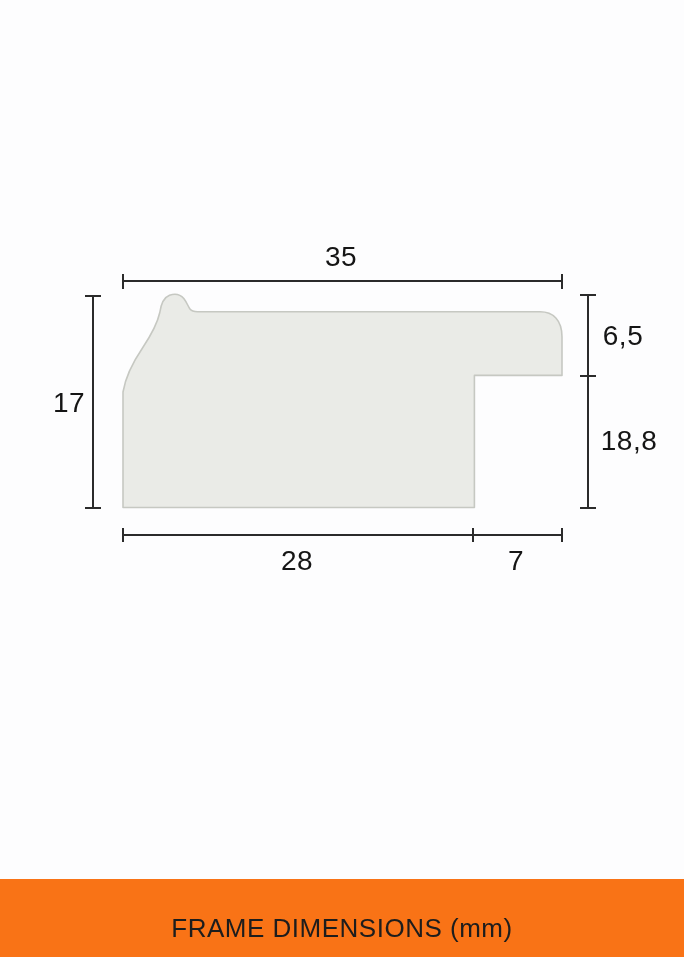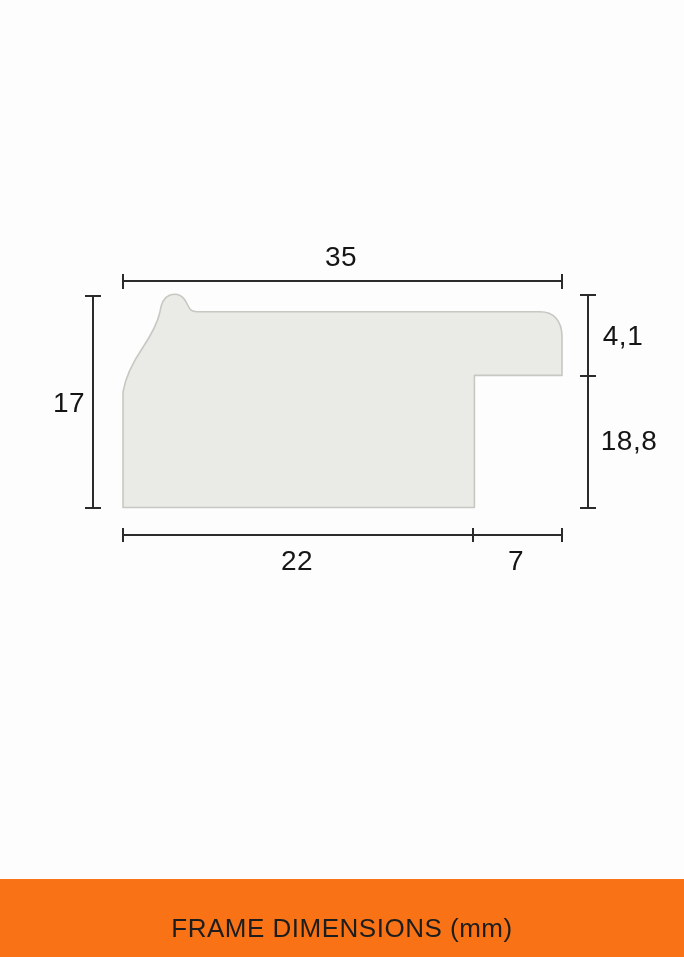--- a/index.html
+++ b/index.html
@@ -98,25 +98,25 @@
       <line x1="123" y1="528" x2="123" y2="542"></line>
       <line x1="473" y1="528" x2="473" y2="542"></line>
       <line x1="562" y1="528" x2="562" y2="542"></line>
     </g>
   </svg>
 
   <div class="dim-label" style="left:341px; top:257px;">35</div>
 
   <div class="dim-label" style="left:69px; top:403px;">17</div>
 
-  <div class="dim-label" style="left:623px; top:336px;">4,1</div>
+  <div class="dim-label" style="left:623px; top:336px;">6,5</div>
 
   <div class="dim-label" style="left:629px; top:441px;">18,8</div>
 
-  <div class="dim-label" style="left:297px; top:561px;">22</div>
+  <div class="dim-label" style="left:297px; top:561px;">28</div>
 
   <div class="dim-label" style="left:516px; top:561px;">7</div>
 
   <div class="footer-bar">
     <span>FRAME DIMENSIONS (mm)</span>
   </div>
 
 </div>
 
 </body></html>

